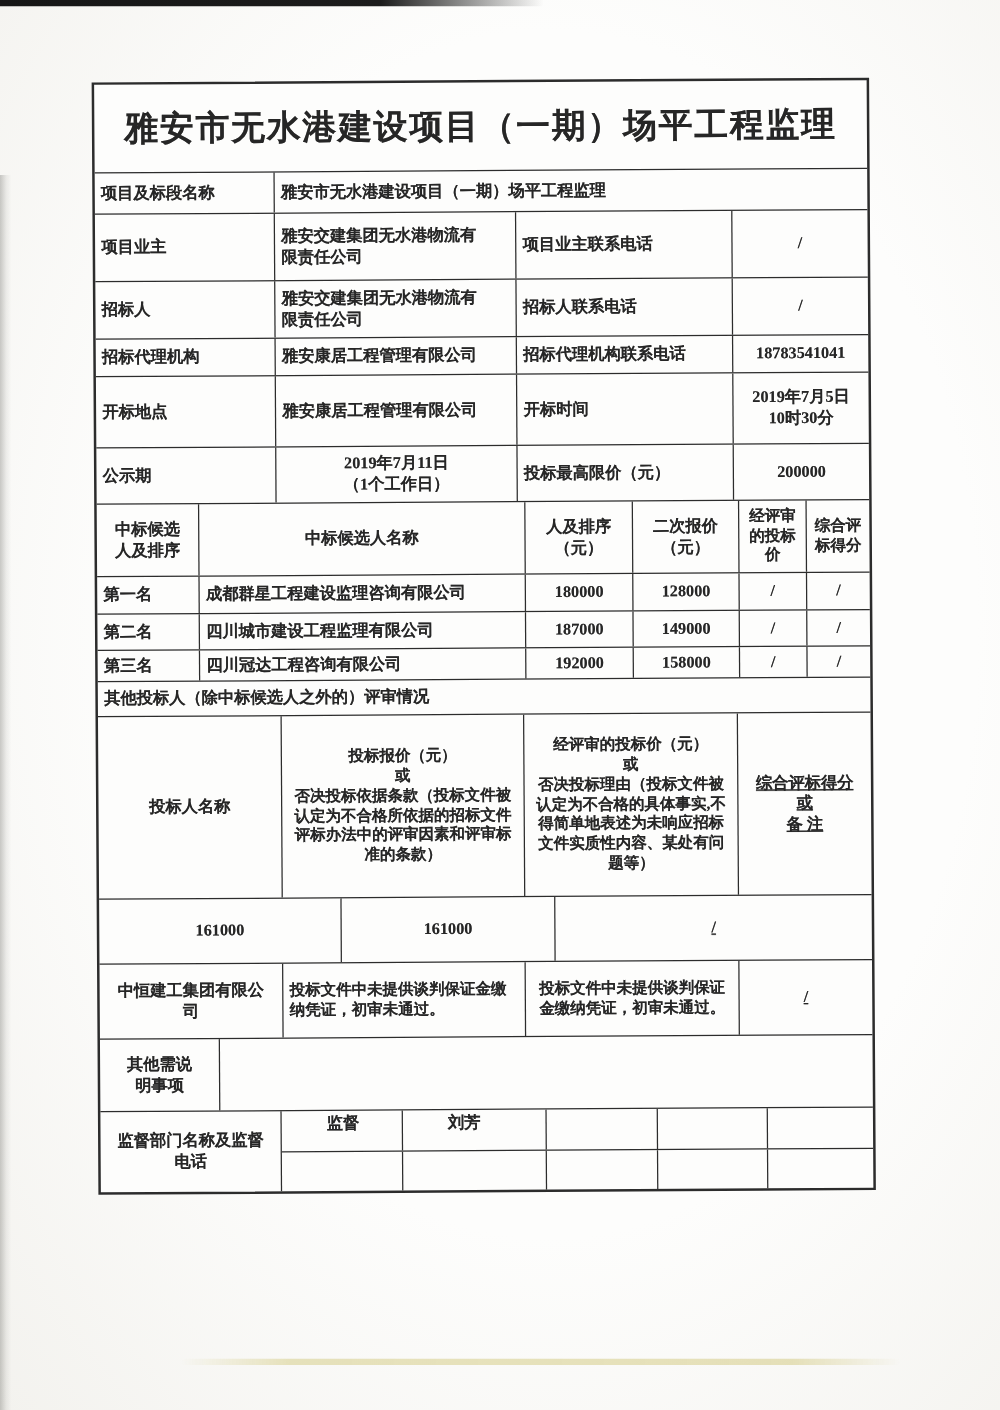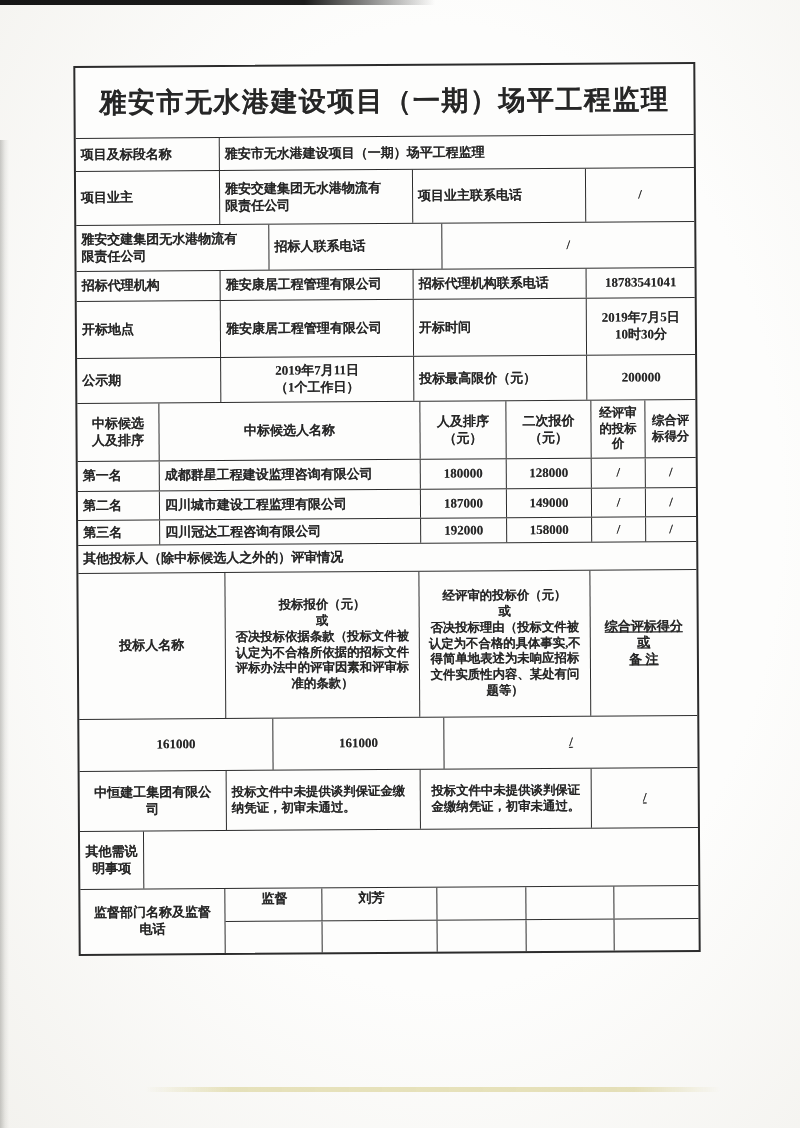--- a/index.html
+++ b/index.html
@@ -44,21 +44,21 @@
   .rst{height:28px;} .rbh{height:146px;} .rb1{height:52px;} .rb2{height:60px;}
   .rn{height:58px;} .rs{height:64px;}
   
   .wA1{width:144px;} .wA2{width:193px;} .wA3{width:173px;} .wA4{flex:1;}
   .wFull{flex:1;}
   
   .wC1{width:82px;} .wC2{width:261px;} .wC3{width:86px;} .wC4{width:85px;} .wC5{width:54px;} .wC6{flex:1;}
   
   .wB1{width:147px;} .wB2{width:194px;} .wB3{width:171px;} .wB4{flex:1;text-decoration:underline;}
   
-  .wN1{width:64px;}
+  .wN1{width:96px;}
   .wS1{width:145px;text-align:center;}
   .sup-grid{flex:1;display:flex;flex-direction:column;}
   .sup-row{display:flex;flex:1;border-bottom:1.6px solid #2c2c2c;box-sizing:border-box;}
   .sup-row:last-child{border-bottom:none;}
   .sup-row .cell{padding-top:2px;}
   .wS2{width:97px;} .wS3{width:115px;} .wS4{width:89px;} .wS5{width:88px;} .wS6{flex:1;}
   .title-cell{font-size:27px;font-weight:700;letter-spacing:1.5px;border-right:none;}
 </style>
 </head>
 <body>
@@ -81,20 +81,21 @@
 
     <div class="row r2">
       <div class="cell left wA1">项目业主</div>
       <div class="cell left wA2">雅安交建集团无水港物流有
 限责任公司</div>
       <div class="cell left wA3">项目业主联系电话</div>
       <div class="cell wA4">/</div>
     </div>
 
     <div class="row r3">
+      <div class="cell left wA1">招标人</div>
       <div class="cell left wA2">雅安交建集团无水港物流有
 限责任公司</div>
       <div class="cell left wA3">招标人联系电话</div>
       <div class="cell wA4">/</div>
     </div>
 
     <div class="row r4">
       <div class="cell left wA1">招标代理机构</div>
       <div class="cell left wA2">雅安康居工程管理有限公司</div>
       <div class="cell left wA3">招标代理机构联系电话</div>

